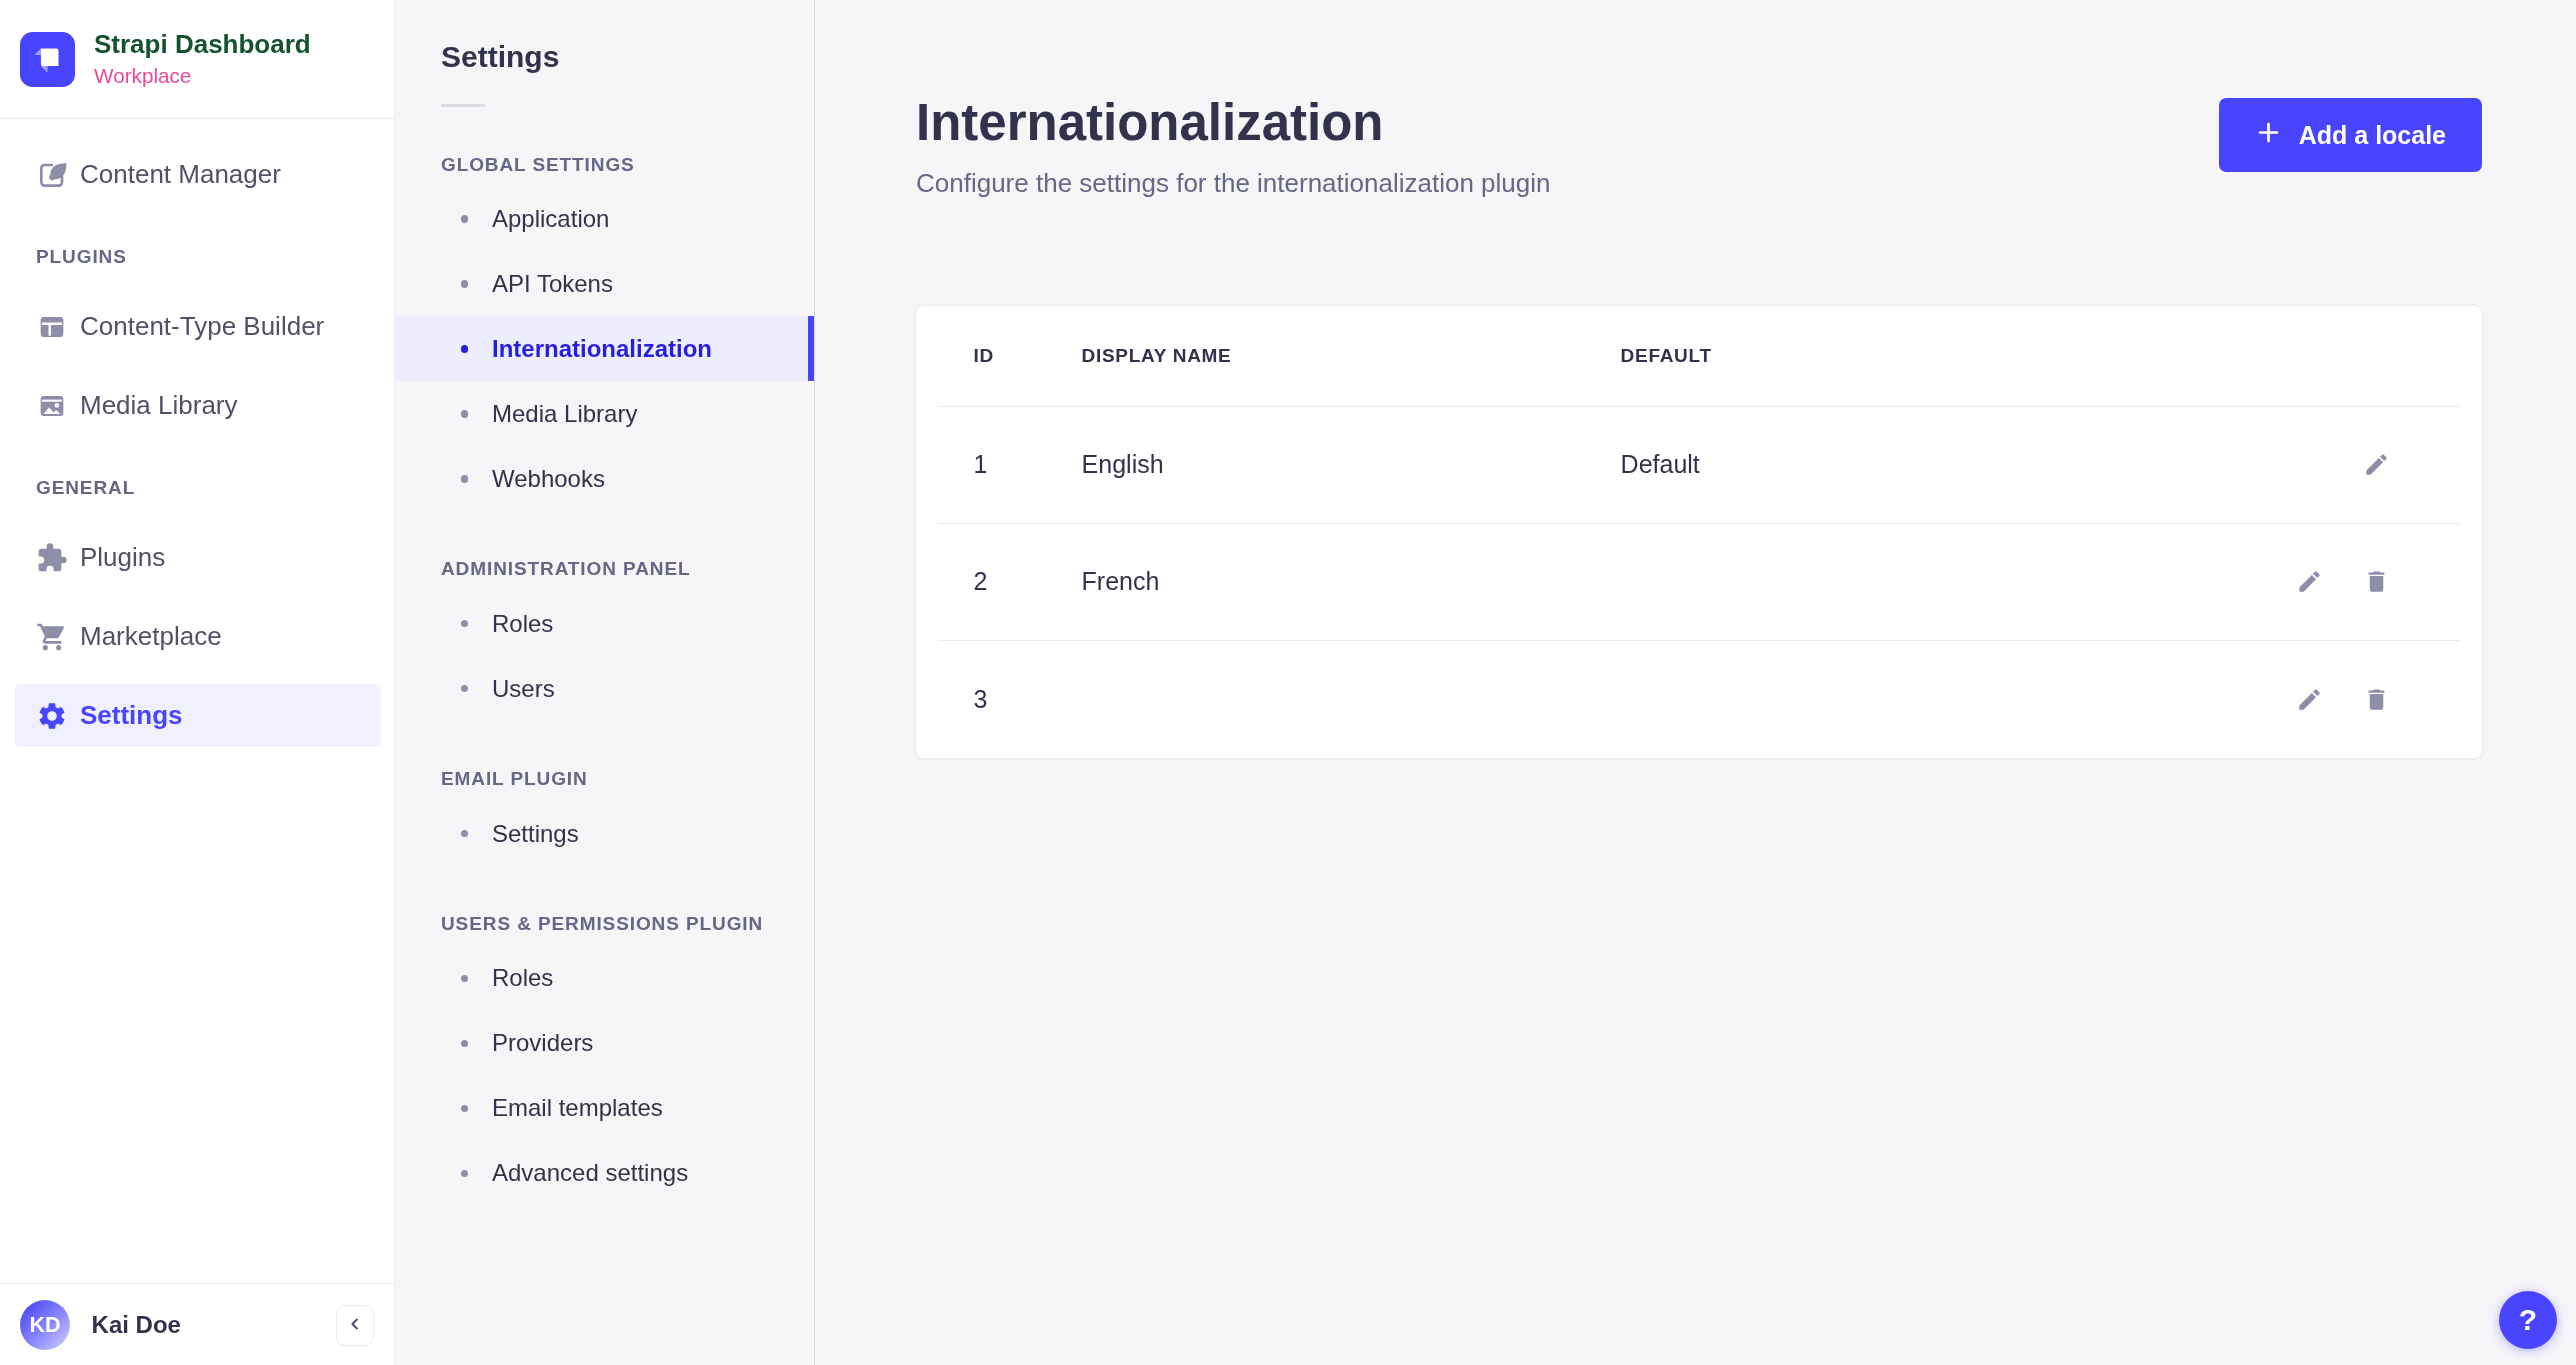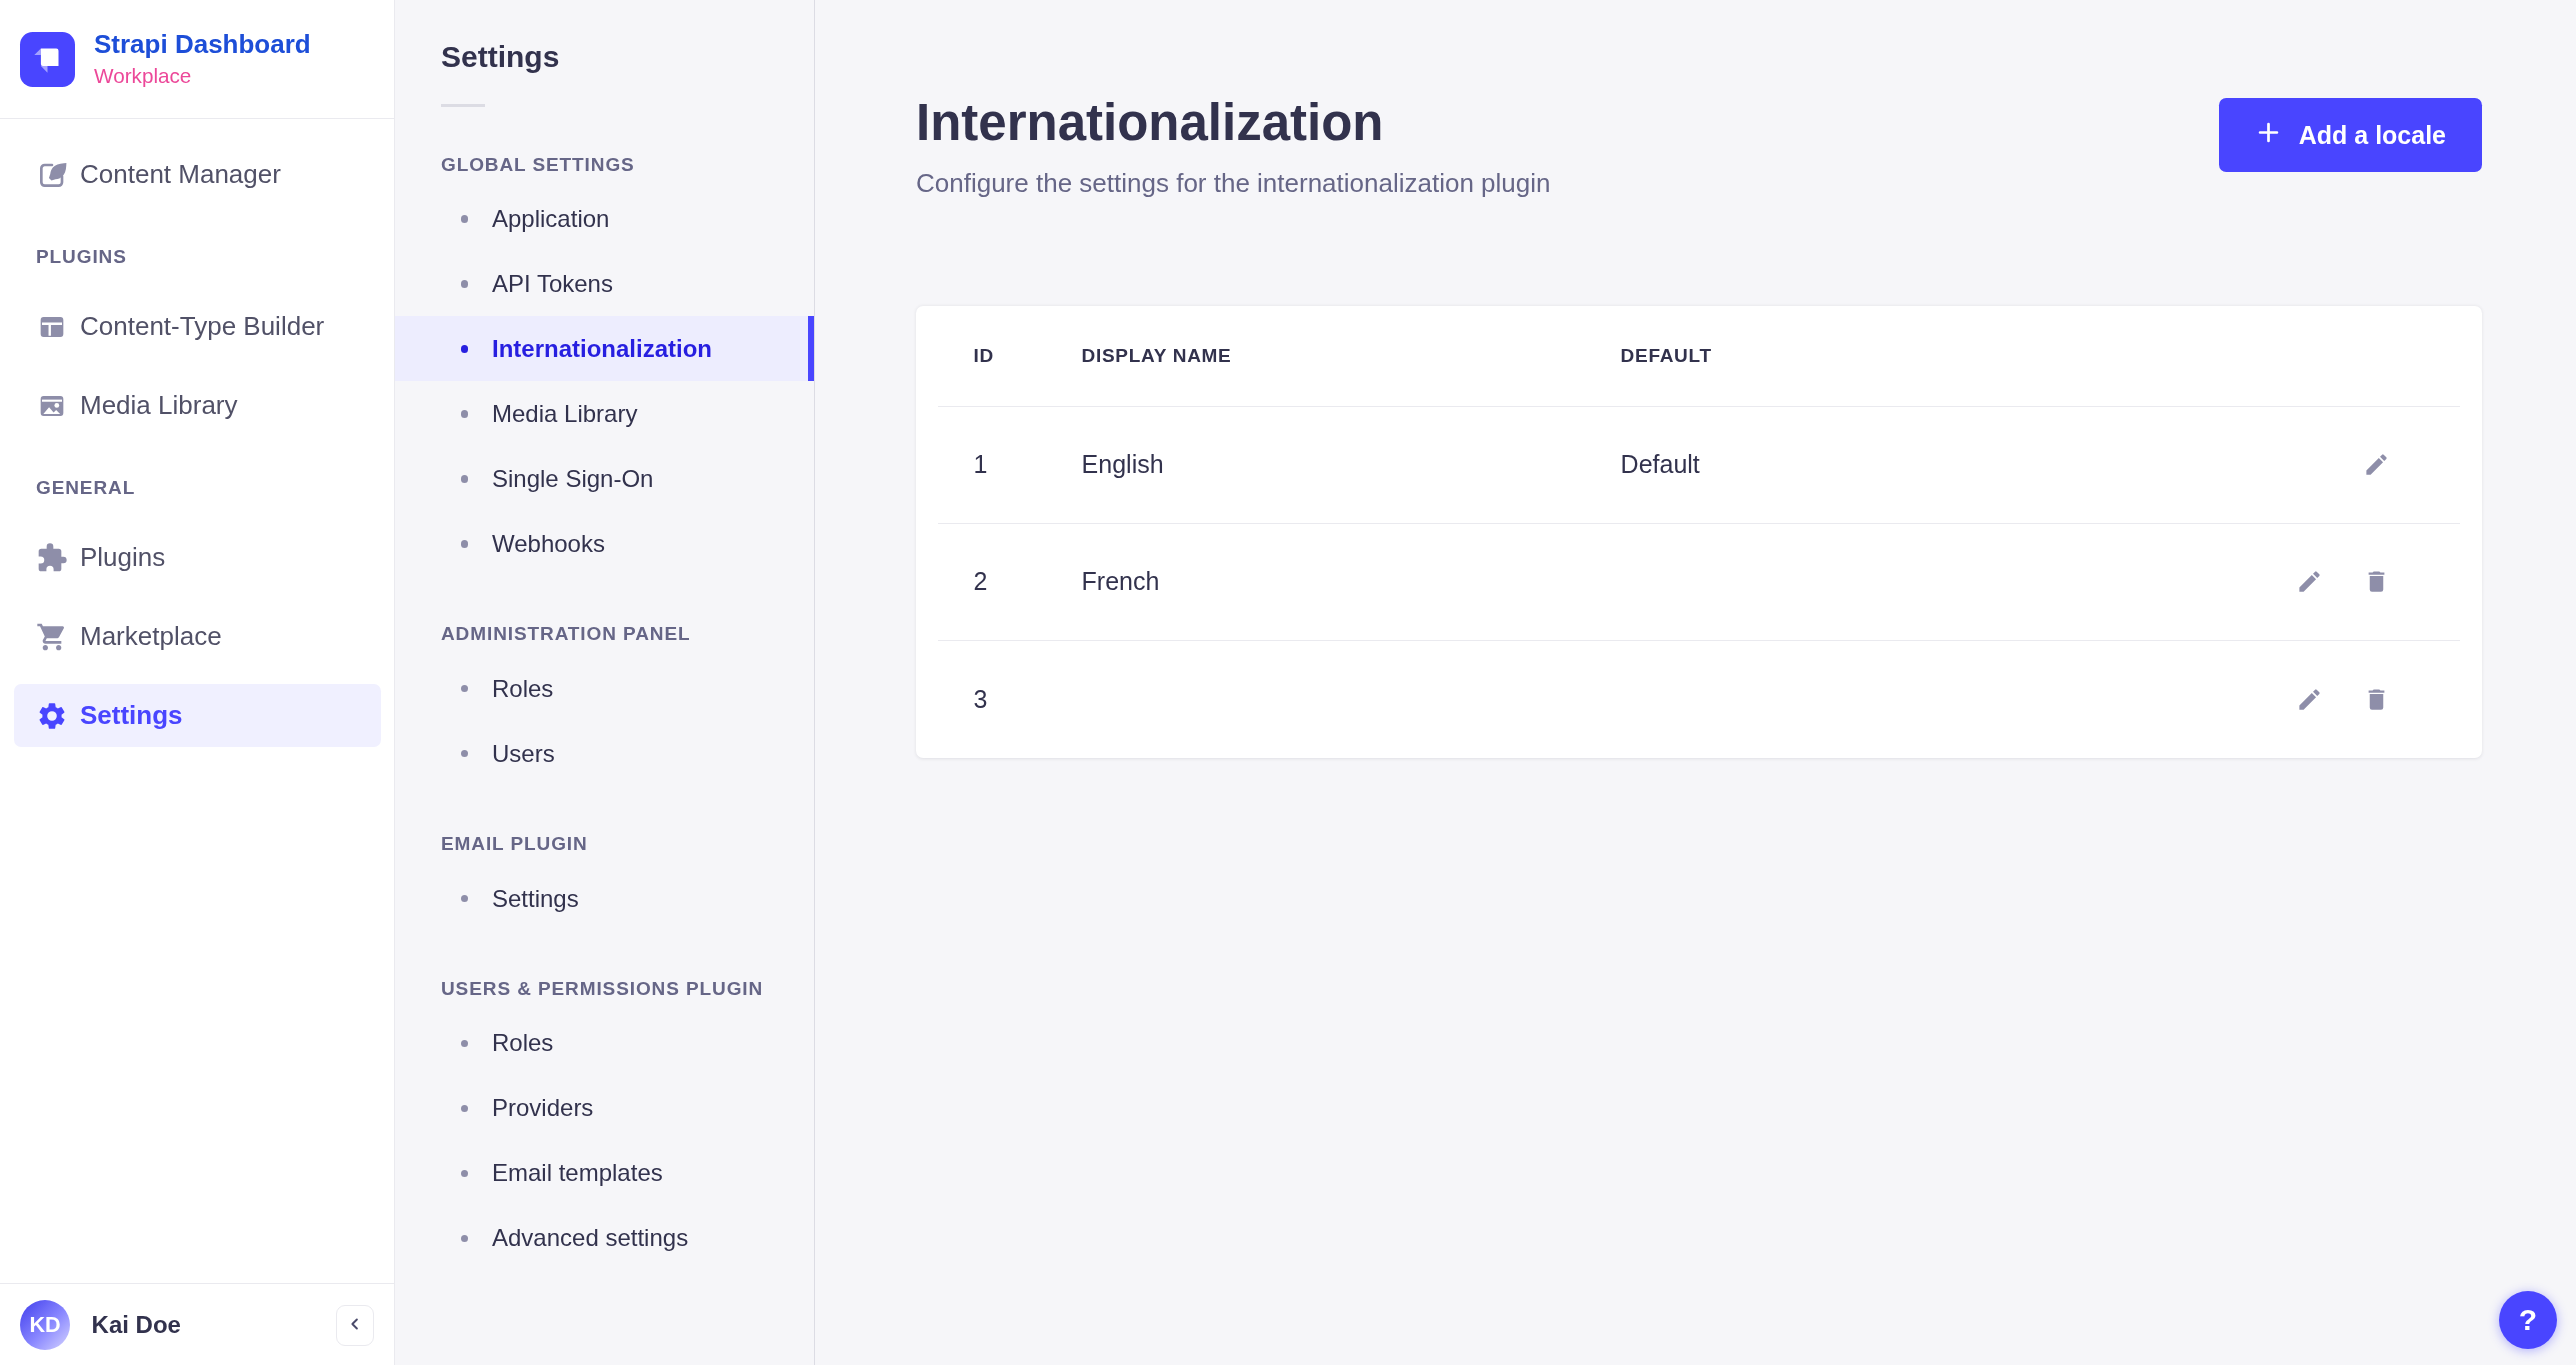--- a/index.html
+++ b/index.html
@@ -19,21 +19,21 @@
   }
   .brand {
     display: flex; align-items: center; gap: 19px;
     padding: 30px 20px; border-bottom: 0.9px solid #eaeaef;
   }
   .brand-logo {
     width: 55px; height: 55px; border-radius: 12.6px; background: #4945ff;
     flex: 0 0 55px; display: flex; align-items: center; justify-content: center;
   }
   .brand-logo svg { width: 55px; height: 55px; }
-  .brand-title { font-size: 26px; font-weight: 700; color: #1d4ed8; line-height: 1.15; }
+  .brand-title { font-size: 26px; font-weight: 700; color: #14532d; line-height: 1.15; }
   .brand-sub { font-size: 20.7px; color: #ec4899; margin-top: 4.5px; }
 
   .nav { padding: 24px 13.5px 0; }
   .nav-item {
     display: flex; align-items: center; gap: 12px; height: 63px;
     padding: 0 9px 0 22.5px; border-radius: 7.2px; margin-bottom: 16px;
     font-size: 26px; font-weight: 500; color: #515167; cursor: pointer;
   }
   .nav-item .nicon { width: 32px; height: 32px; color: #8e8ea9; flex: 0 0 32px; }
   .nav-item .nicon svg { width: 32px; height: 32px; display: block; }
@@ -243,24 +243,20 @@
     <div class="subnav-item active">
       <span class="dot"></span>
       <span>Internationalization</span>
     </div>
     <div class="subnav-item">
       <span class="dot"></span>
       <span>Media Library</span>
     </div>
     <div class="subnav-item">
       <span class="dot"></span>
-      <span>Single Sign-On</span>
-    </div>
-    <div class="subnav-item">
-      <span class="dot"></span>
       <span>Webhooks</span>
     </div>
 
     <div class="subnav-section-label">ADMINISTRATION PANEL</div>
     <div class="subnav-item">
       <span class="dot"></span>
       <span>Roles</span>
     </div>
     <div class="subnav-item">
       <span class="dot"></span>

